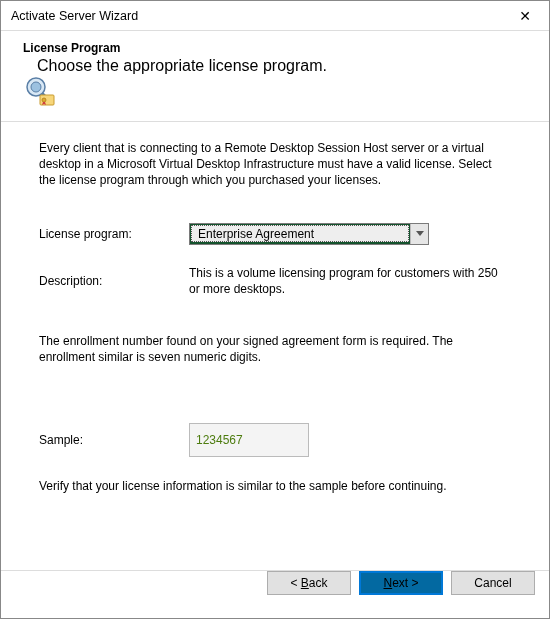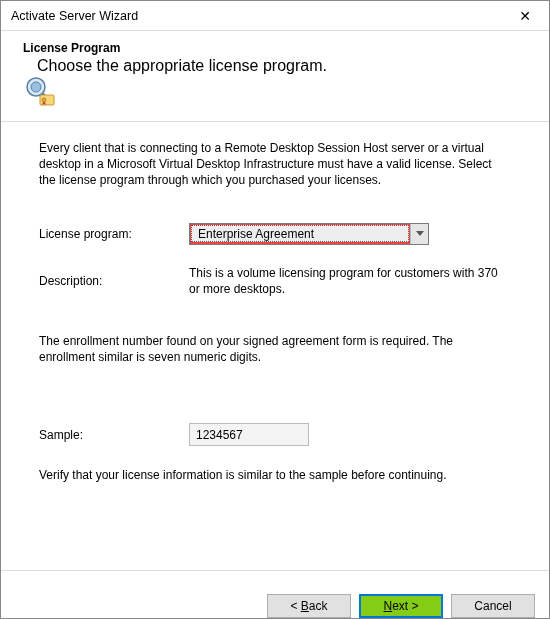--- a/index.html
+++ b/index.html
@@ -87,21 +87,21 @@
       flex-shrink: 0;
     }
     .row .value {
       flex: 1;
       line-height: 1.35;
     }
     .combo {
       width: 240px;
       height: 22px;
       border: 1px solid #7a7a7a;
-      background: #ef4444;
+      background: #14532d;
       display: flex;
       align-items: center;
       font-size: 12px;
       overflow: hidden;
     }
     .combo-text {
       flex: 1;
       padding: 0 6px;
       border: 1px dotted #555;
       margin: 1px;
@@ -116,50 +116,50 @@
       align-items: center;
       justify-content: center;
       border-left: 1px solid #bbb;
       background: #e6e6e6;
     }
     .sample-input {
       width: 120px;
       height: 23px;
       border: 1px solid #bbb;
       background: #f4f4f4;
-      color: #000000;
-      padding: 5px 6px;
+      color: #4d7c0f;
+      padding: 16px 6px;
       font-family: inherit;
       font-size: 12px;
     }
     .verify {
       margin-top: 17px;
     }
     .footer {
       height: 48px;
       border-top: 1px solid #ddd;
       display: flex;
-      align-items: flex-end;
+      align-items: flex-start;
       justify-content: flex-end;
       gap: 8px;
       padding: 0 14px;
     }
     .btn {
       width: 84px;
       height: 24px;
       font-family: inherit;
       font-size: 12px;
       background: #e1e1e1;
       border: 1px solid #adadad;
       cursor: pointer;
     }
     .btn.primary {
       border: 2px solid #0078d7;
       height: 24px;
-      background: #84cc16;
+      background: #0369a1;
     }
     .btn .u { text-decoration: underline; }
     .row-program { margin-bottom: 16px; }
     .row-desc { margin-bottom: 36px; margin-top: 20px; }
     .row-format { margin-bottom: 58px; }
   </style>
 </head>
 <body>
 
 <div class="window">
@@ -200,21 +200,21 @@
             <svg width="8" height="5" viewBox="0 0 8 5">
                 <path d="M0 0 L8 0 L4 5 Z" fill="#555"></path>
               </svg>
           </div>
         </div>
       </div>
     </div>
 
     <div class="row row-desc">
       <div class="label">Description:</div>
-      <div class="value">This is a volume licensing program for customers with 370 or more desktops.</div>
+      <div class="value">This is a volume licensing program for customers with 250 or more desktops.</div>
     </div>
 
     <div class="row row-format">
       <div class="value">The enrollment number found on your signed agreement form is required. The enrollment similar is seven numeric digits.</div>
     </div>
 
     <div class="row">
       <div class="label">Sample:</div>
       <div class="value">
         <input class="sample-input" type="text" readonly="" value="1234567" style="">

